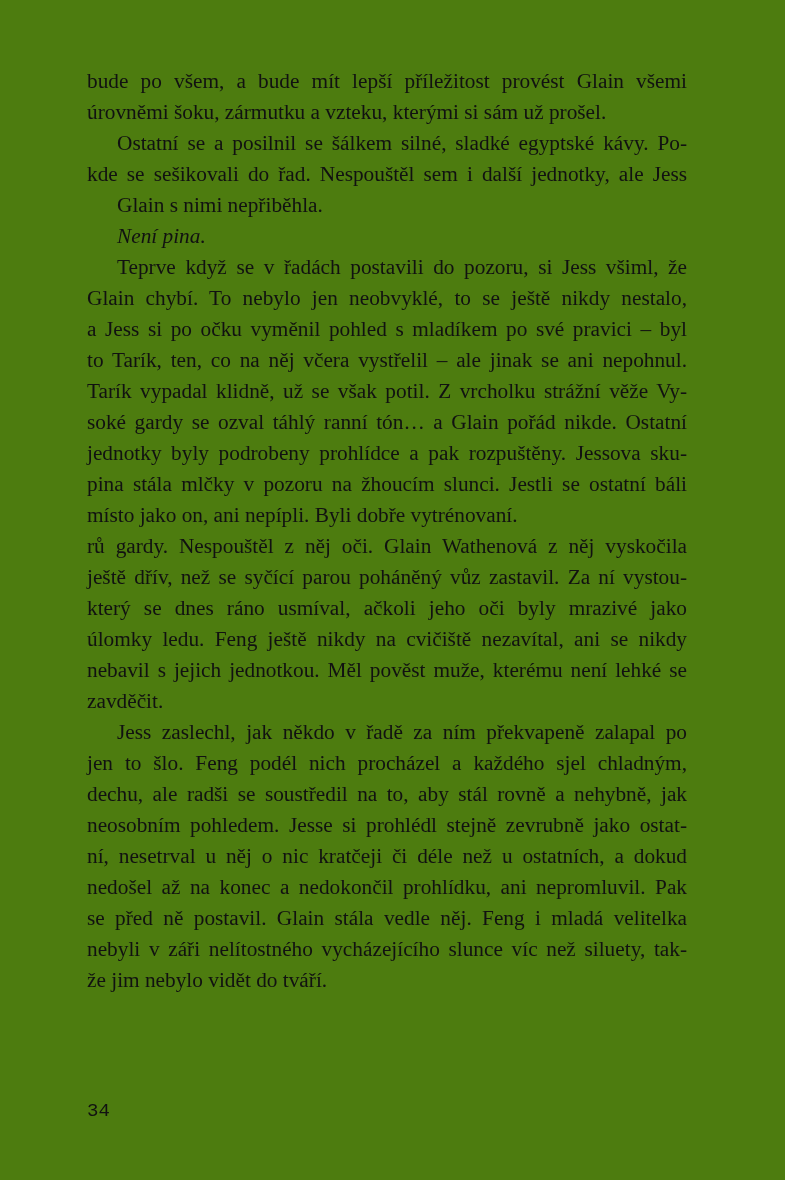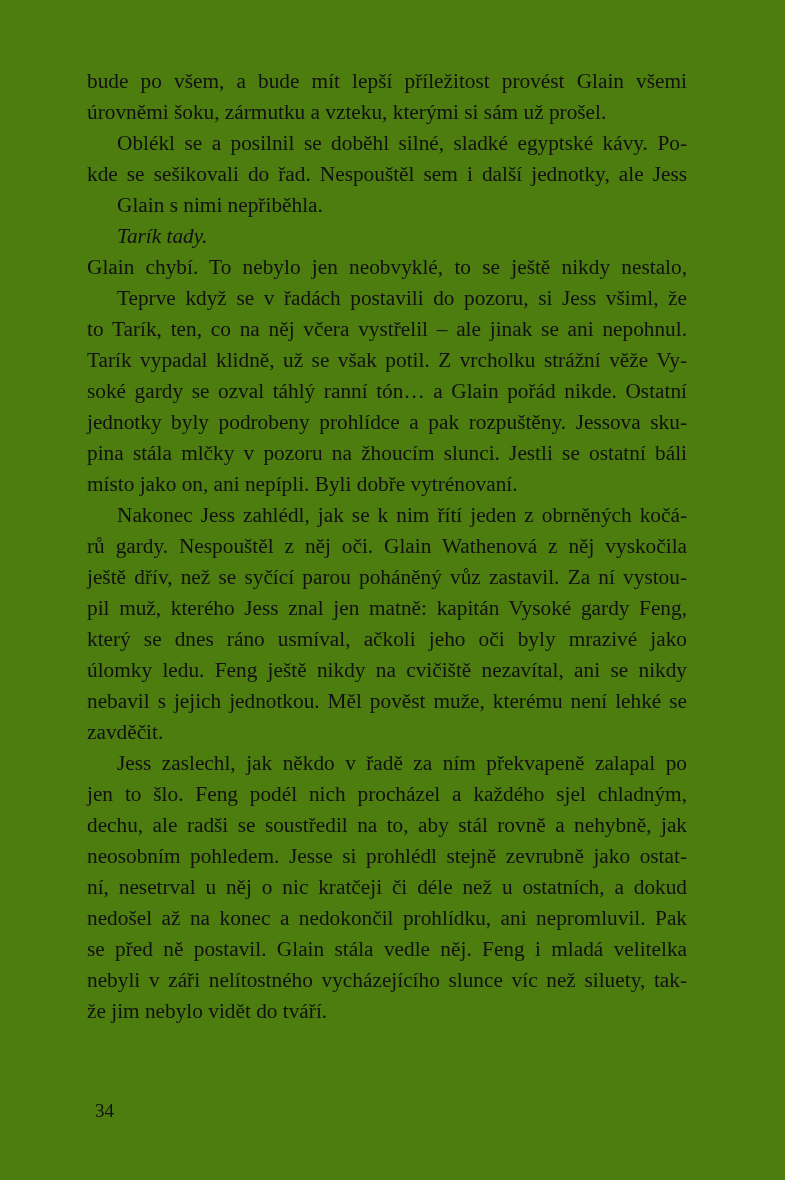--- a/index.html
+++ b/index.html
@@ -22,61 +22,60 @@
     white-space: nowrap;
     height: 31px;
     text-align: justify;
     text-align-last: justify;
   }
   .line.last { text-align-last: left; }
   .line.indent { padding-left: 30px; }
   .line.italic { font-style: italic; }
   .page-number {
     position: absolute;
-    left: 95px;
+    left: 87px;
     top: 1100px;
-    font-family: Liberation Serif, serif;
+    font-family: Liberation Mono, monospace;
     font-size: 19px;
     color: #111111;
   }
 </style>
 </head>
 <body>
 
 <div class="page">
   <div class="text-block" id="text-block">
       <div>
         <span class="line">bude po všem, a bude mít lepší příležitost provést Glain všemi</span>
         <span class="line last">úrovněmi šoku, zármutku a vzteku, kterými si sám už prošel.</span>
       </div>
       <div>
-        <span class="line indent">Oblékl se a posilnil se doběhl silné, sladké egyptské kávy. Po-</span>
+        <span class="line indent">Ostatní se a posilnil se šálkem silné, sladké egyptské kávy. Po-</span>
         <span class="line">kde se sešikovali do řad. Nespouštěl sem i další jednotky, ale Jess</span>
       </div>
       <div>
         <span class="line indent last">Glain s nimi nepřiběhla.</span>
       </div>
       <div>
-        <span class="line indent italic last">Tarík tady.</span>
+        <span class="line indent italic last">Není pina.</span>
       </div>
       <div>
+        <span class="line indent">Teprve když se v řadách postavili do pozoru, si Jess všiml, že</span>
         <span class="line">Glain chybí. To nebylo jen neobvyklé, to se ještě nikdy nestalo,</span>
-        <span class="line indent">Teprve když se v řadách postavili do pozoru, si Jess všiml, že</span>
+        <span class="line">a Jess si po očku vyměnil pohled s mladíkem po své pravici – byl</span>
         <span class="line">to Tarík, ten, co na něj včera vystřelil – ale jinak se ani nepohnul.</span>
         <span class="line">Tarík vypadal klidně, už se však potil. Z vrcholku strážní věže Vy-</span>
         <span class="line">soké gardy se ozval táhlý ranní tón… a Glain pořád nikde. Ostatní</span>
         <span class="line">jednotky byly podrobeny prohlídce a pak rozpuštěny. Jessova sku-</span>
         <span class="line">pina stála mlčky v pozoru na žhoucím slunci. Jestli se ostatní báli</span>
         <span class="line last">místo jako on, ani nepípli. Byli dobře vytrénovaní.</span>
       </div>
       <div>
-        <span class="line indent">Nakonec Jess zahlédl, jak se k nim řítí jeden z obrněných kočá-</span>
         <span class="line">rů gardy. Nespouštěl z něj oči. Glain Wathenová z něj vyskočila</span>
         <span class="line">ještě dřív, než se syčící parou poháněný vůz zastavil. Za ní vystou-</span>
-        <span class="line">pil muž, kterého Jess znal jen matně: kapitán Vysoké gardy Feng,</span>
         <span class="line">který se dnes ráno usmíval, ačkoli jeho oči byly mrazivé jako</span>
         <span class="line">úlomky ledu. Feng ještě nikdy na cvičiště nezavítal, ani se nikdy</span>
         <span class="line">nebavil s jejich jednotkou. Měl pověst muže, kterému není lehké se</span>
         <span class="line last">zavděčit.</span>
       </div>
       <div>
         <span class="line indent">Jess zaslechl, jak někdo v řadě za ním překvapeně zalapal po</span>
         <span class="line">jen to šlo. Feng podél nich procházel a každého sjel chladným,</span>
         <span class="line">dechu, ale radši se soustředil na to, aby stál rovně a nehybně, jak</span>
         <span class="line">neosobním pohledem. Jesse si prohlédl stejně zevrubně jako ostat-</span>

